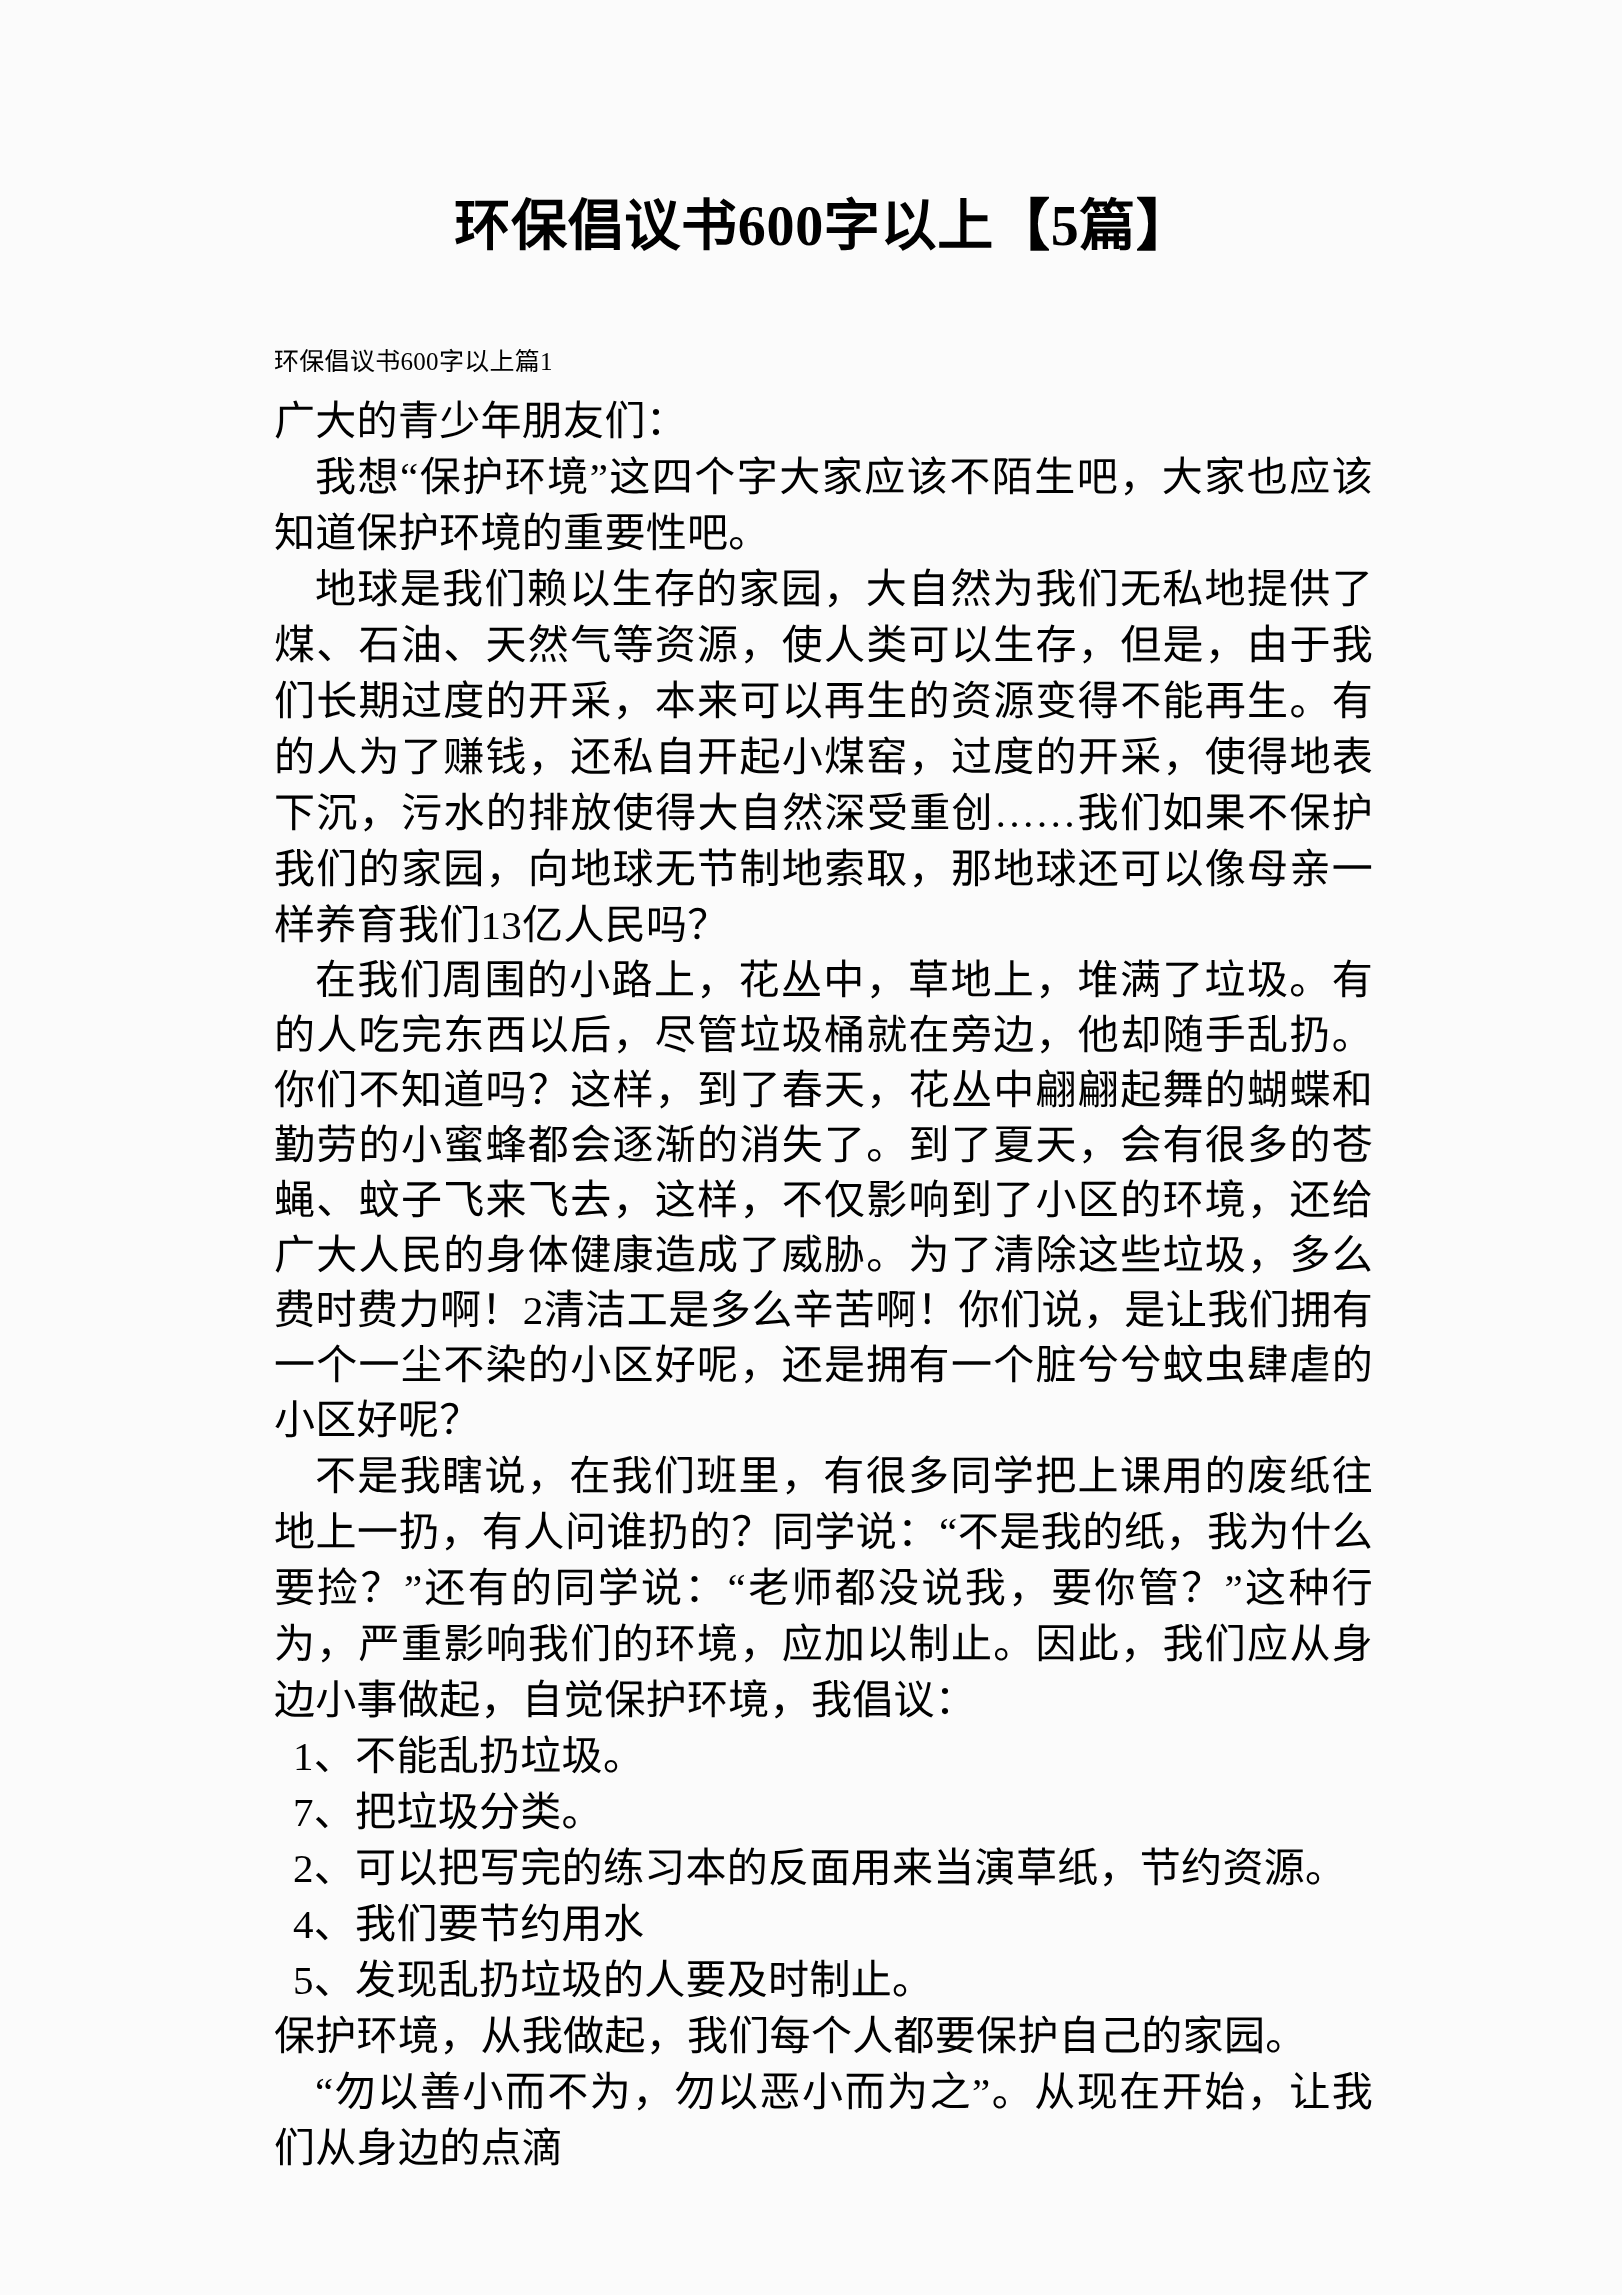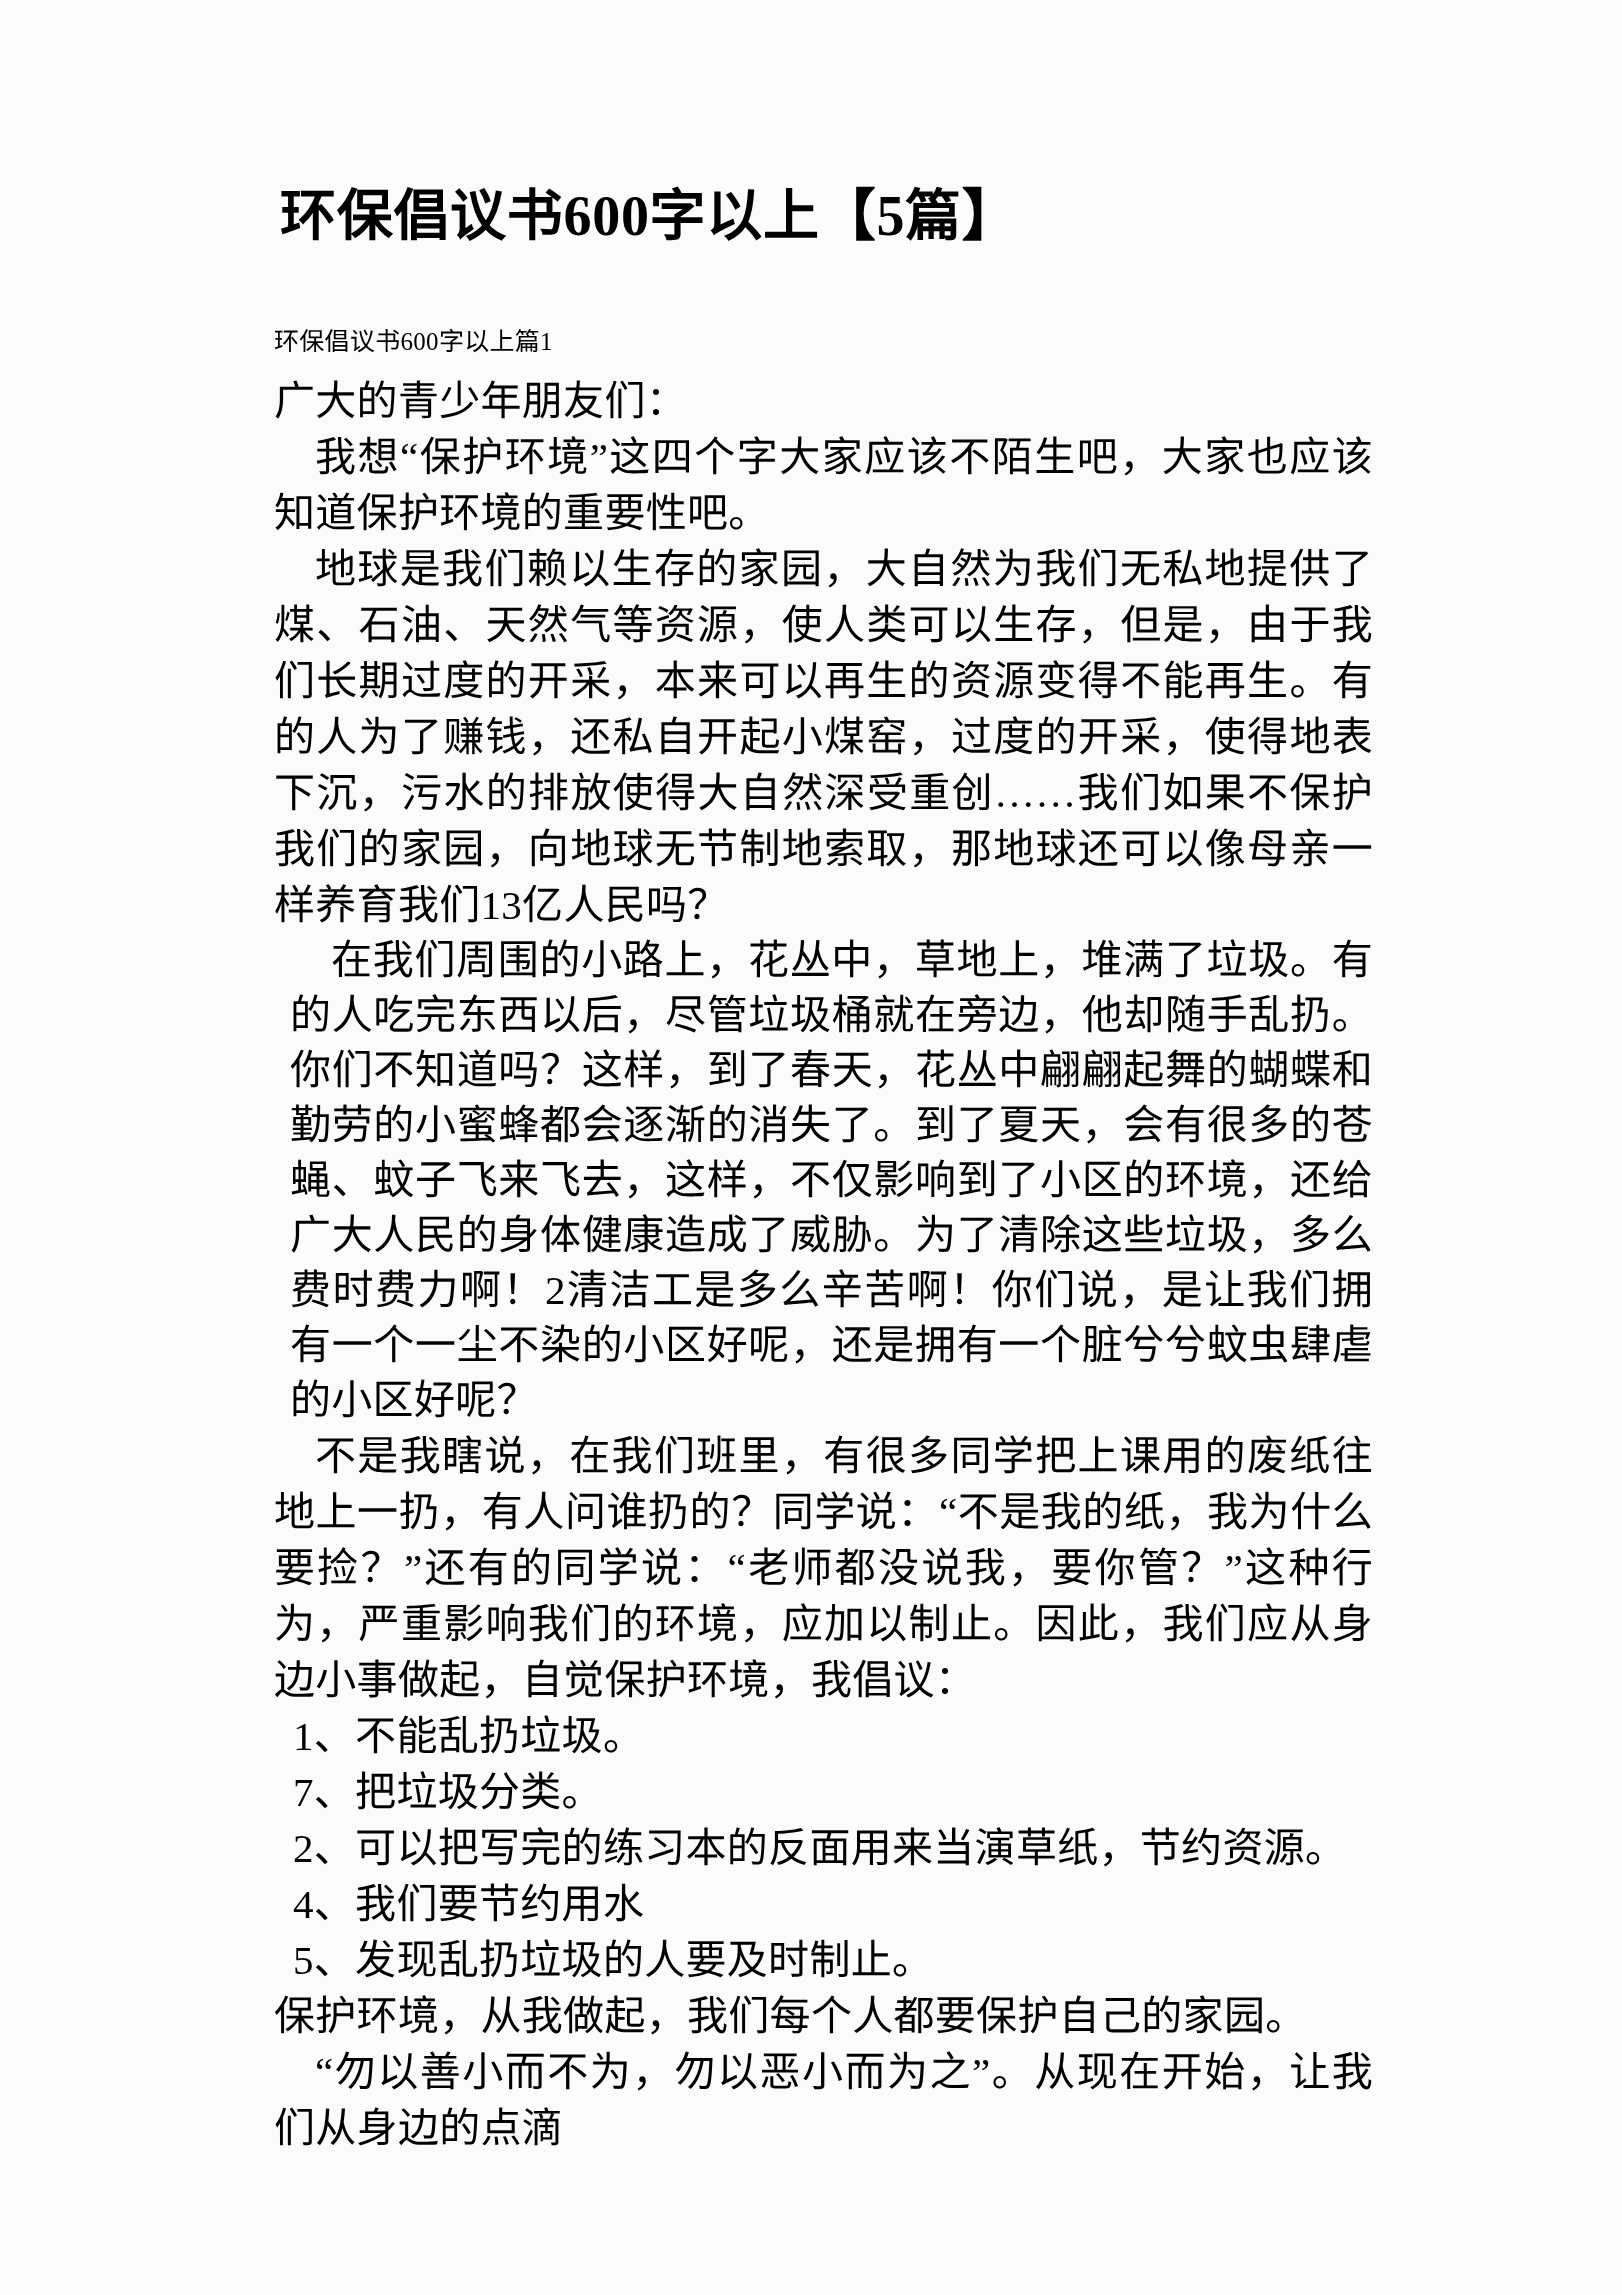--- a/index.html
+++ b/index.html
@@ -24,27 +24,28 @@
   
   .content {
     position: absolute;
     left: 274px;
     top: 0;
     width: 1099px;
   }
 
   
   .doc-title {
-    margin: 6px;
+    margin: 16px;
     padding: 0;
     position: relative;
     top: 175px;
     font-size: 56px;
     font-weight: 700;
     line-height: 1.25;
+    text-align: center;
     letter-spacing: 0.7px;
     white-space: nowrap;
   }
 
   
   .body-block {
     position: relative;
     top: 233px;
   }
 
@@ -78,21 +79,20 @@
 
   
   p.list-item {
     text-indent: 0;
     margin-left: 19px;
   }
 
   
   p.tight {
     line-height: 55px;
-    margin-left: 16px;
   }
 </style>
 </head>
 <body>
 
 <div class="page">
 
   <div class="content">
 
     <h1 class="doc-title">环保倡议书600字以上【5篇】</h1>

